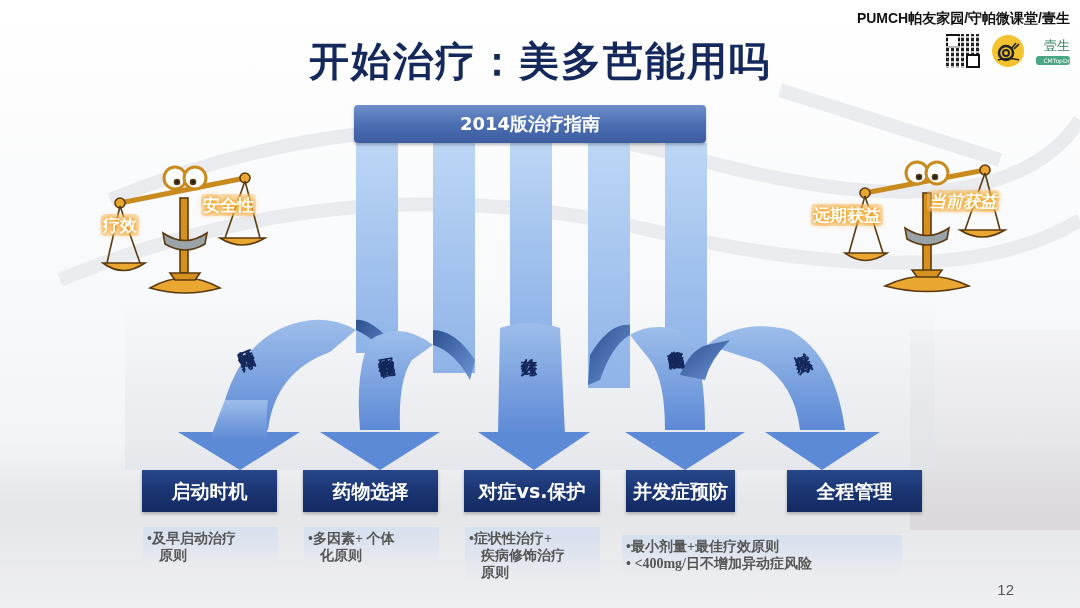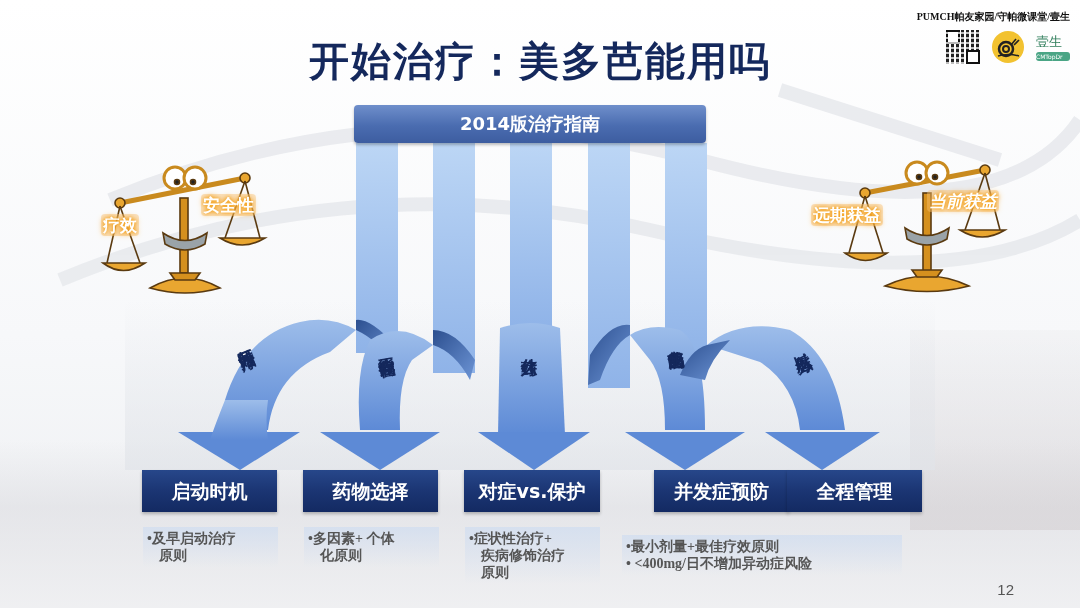--- a/index.html
+++ b/index.html
@@ -24,22 +24,22 @@
   .diagram-plate {
     position: absolute; left: 125px; top: 300px; width: 810px; height: 170px;
     background: linear-gradient(180deg, rgba(255,255,255,0) 0%, rgba(225,228,233,0.7) 100%);
   }
 
   
   .brand {
     position: absolute; right: 10px; top: 10px; text-align: right;
   }
   .brand-title {
-    font-size: 10px; font-weight: bold; color: #111; letter-spacing: 0px;
-    font-family: Liberation Serif, serif;
+    font-size: 14px; font-weight: bold; color: #111; letter-spacing: 0px;
+    font-family: Liberation Sans, sans-serif;
   }
   .brand-logos { display: flex; justify-content: flex-end; gap: 12px; margin-top: 6px; align-items: center; }
   .qr {
     width: 34px; height: 34px; background:
       repeating-linear-gradient(90deg, #222 0 3px, #fff 3px 5px),
       #fff;
     position: relative;
   }
   .qr::before, .qr::after {
     content: ""; position: absolute; width: 10px; height: 10px; border: 2px solid #111; background: #fff;
@@ -48,21 +48,21 @@
   .qr::after { right: 0; bottom: 0; }
   .qr-overlay {
     position:absolute; inset: 0;
     background: repeating-linear-gradient(0deg, rgba(255,255,255,0.7) 0 2px, rgba(255,255,255,0) 2px 5px);
   }
   .snail-logo {
     width: 32px; height: 32px; border-radius: 50%; background: #f2c230;
     position: relative; display: flex; align-items: center; justify-content: center;
     font-size: 16px; color: #333;
   }
-  .yisheng-logo { width: 34px; text-align: left; }
+  .yisheng-logo { width: 34px; text-align: right; }
   .yisheng-text { font-family: "DejaVu Serif", serif; font-size: 13px; color: #2e7d5a; }
   .yisheng-pill { background: #4aa585; color: #fff; font-size: 6px; border-radius: 3px; padding: 1px 0; margin-top: 1px; }
 
   
   .page-title {
     position: absolute; left: 0; top: 34px; width: 1080px; text-align: center;
     font-size: 40px; font-weight: bold; color: #14285c; letter-spacing: 2px;
   }
 
   
@@ -200,21 +200,21 @@
 
 <div class="ribbon-label" style="left:228px; top:338px; transform: rotate(-22deg); font-size:16px;">何时开始治疗</div>
 <div class="ribbon-label" style="left:372px; top:345px; transform: rotate(-10deg); font-size:16px;">能否控制住</div>
 <div class="ribbon-label" style="left:518px; top:345px; font-size:16px;">什么药好</div>
 <div class="ribbon-label" style="left:662px; top:337px; transform: rotate(-8deg); font-size:16px;">美多芭能用吗</div>
 <div class="ribbon-label" style="left:785px; top:342px; transform: rotate(-20deg); font-size:16px;">以后怎么办</div>
 
 <div class="cat-box" style="left:142px; width:135px;">启动时机</div>
 <div class="cat-box" style="left:303px; width:135px;">药物选择</div>
 <div class="cat-box" style="left:464px; width:136px;">对症vs.保护</div>
-<div class="cat-box" style="left:654px; width:135px;">并发症预防</div>
+<div class="cat-box" style="left:626px; width:109px;">并发症预防</div>
 <div class="cat-box" style="left:787px; width:135px;">全程管理</div>
 
 <div class="note" style="left:143px; top:527px; width:135px;">
   <span class="bullet-line">•及早启动治疗</span>
   <span class="indent">原则</span>
 </div>
 <div class="note" style="left:304px; top:527px; width:135px;">
   <span class="bullet-line">•多因素+ 个体</span>
   <span class="indent">化原则</span>
 </div>

